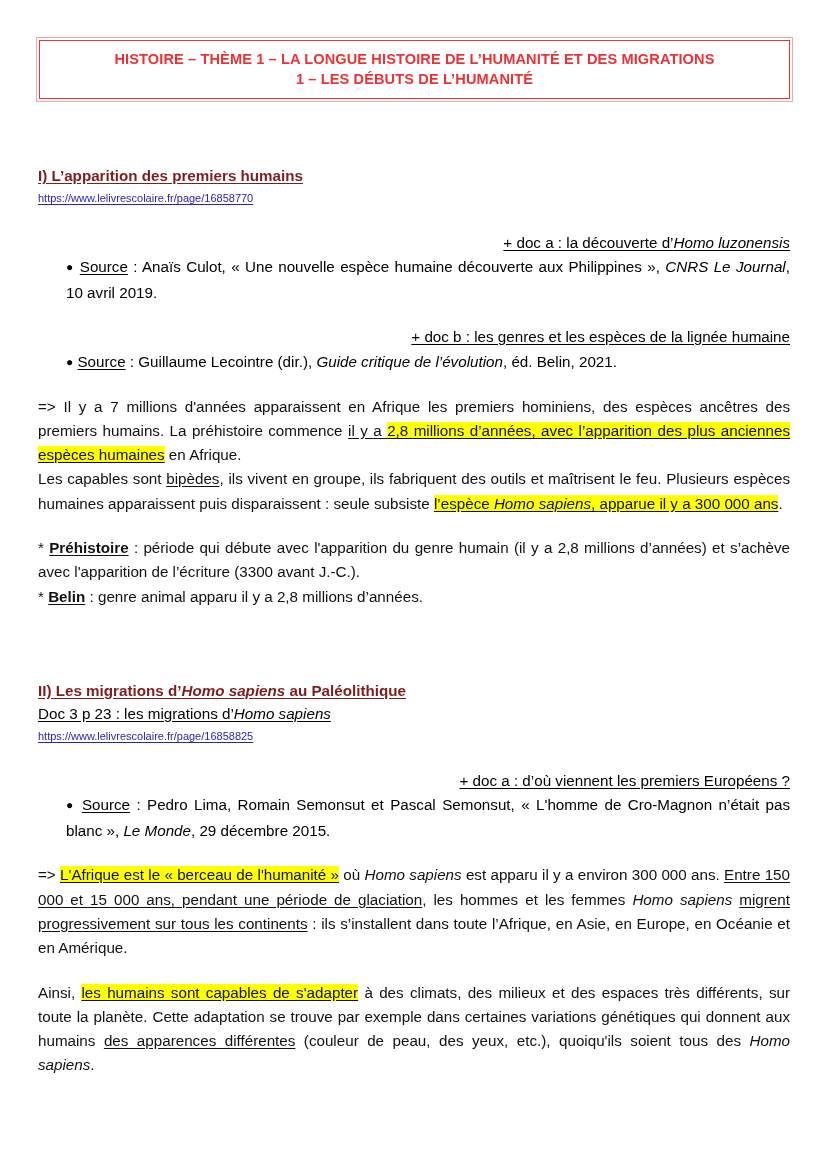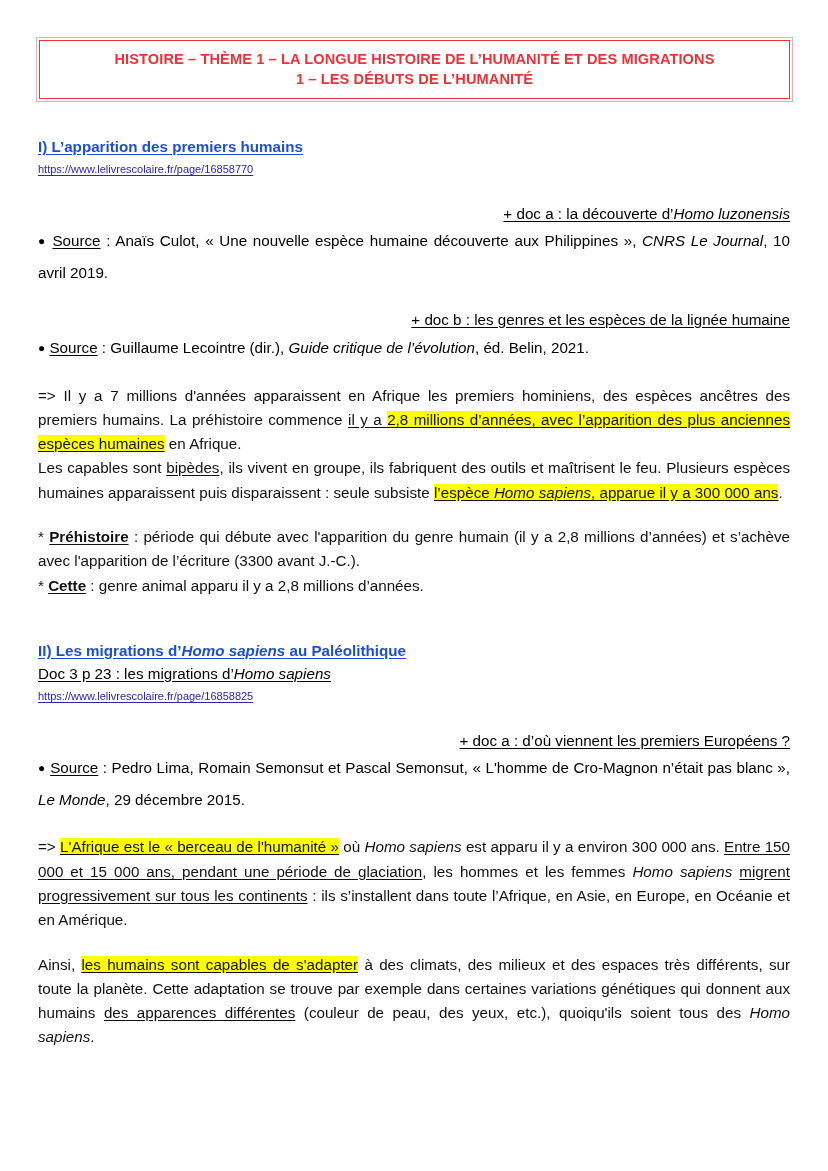--- a/index.html
+++ b/index.html
@@ -64,26 +64,27 @@
     line-height: 24.3px;
     color: #111111;
   }
 
   .justified {
     text-align: justify;
     text-justify: inter-word;
   }
 
   .sec-head {
-    color: #1d4ed8;
+    color: #7f1d1d;
     font-weight: bold;
     font-size: 15.2px;
     line-height: 23px;
     text-decoration: underline;
     text-underline-offset: 2px;
+    margin-top: 29px;
   }
   .sec-head i { font-style: italic; }
 
   .ref-line {
     font-size: 15.2px;
     line-height: 23.5px;
     text-decoration: underline;
     text-underline-offset: 2px;
   }
   .ref-line i { font-style: italic; }
@@ -103,21 +104,22 @@
     text-align: right;
   }
   .doc-line .u {
     text-decoration: underline;
     text-underline-offset: 2px;
   }
   .doc-line .u i { font-style: italic; }
 
   .src-line {
     font-size: 15.2px;
-    line-height: 31px;
+    line-height: 25px;
+    margin-left: 28px;
   }
   .src-line .bullet {
     font-size: 12px;
     vertical-align: 1px;
   }
   .src-line u {
     text-decoration: underline;
     text-underline-offset: 2px;
   }
   .src-line i { font-style: italic; }
@@ -183,21 +185,21 @@
     <div class="gap-md"></div>
 
     <p class="justified"><span>=&gt; Il y a 7 millions d'années apparaissent en Afrique les premiers hominiens, des espèces ancêtres des premiers humains. La préhistoire commence </span><u class="u2">il y a </u><mark class="hl">2,8 millions d’années, avec l’apparition des plus anciennes espèces humaines</mark><span> en Afrique.</span></p>
 
     <p class="justified"><span>Les capables sont </span><u class="u2">bipèdes</u><span>, ils vivent en groupe, ils fabriquent des outils et maîtrisent le feu. Plusieurs espèces humaines apparaissent puis disparaissent : seule subsiste </span><mark class="hl"><span>l’espèce </span><i>Homo sapiens</i><span>, apparue il y a 300 000 ans</span></mark><span>.</span></p>
 
     <div class="gap-md"></div>
 
     <p class="justified"><span>* </span><b class="bu">Préhistoire</b><span> : période qui débute avec l'apparition du genre humain (il y a 2,8 millions d’années) et s’achève avec l'apparition de l’écriture (3300 avant J.-C.).</span></p>
 
-    <p><span>* </span><b class="bu">Cette</b><span> : genre animal apparu il y a 2,8 millions d’années.</span></p>
+    <p><span>* </span><b class="bu">Belin</b><span> : genre animal apparu il y a 2,8 millions d’années.</span></p>
 
     <div class="gap-xl"></div>
 
     <div class="sec-head"><span>II) Les migrations d’</span><i>Homo sapiens</i><span> au Paléolithique</span></div>
 
     <div class="ref-line"><span>Doc 3 p 23 : les migrations d’</span><i>Homo sapiens</i></div>
 
     <div class="url-line">https://www.lelivrescolaire.fr/page/16858825</div>
 
     <div class="gap-md"></div>

